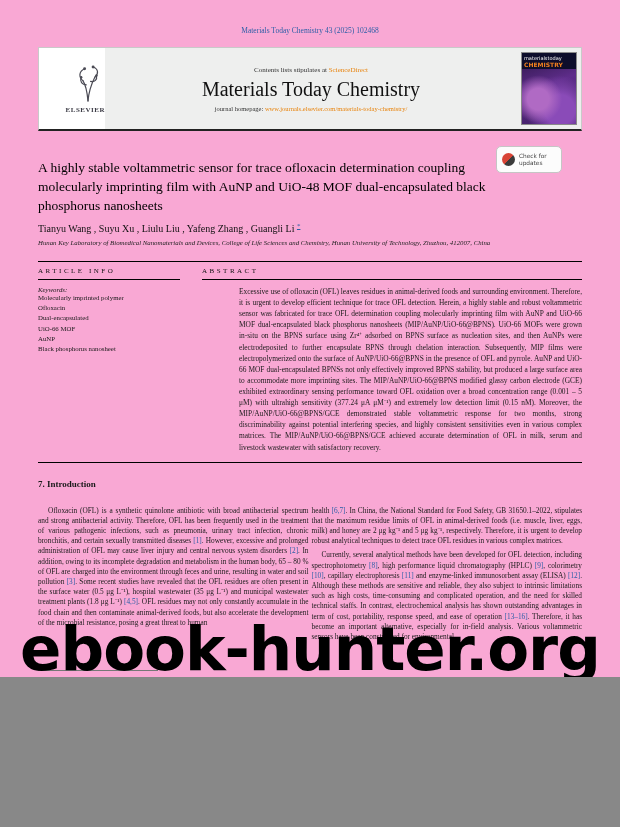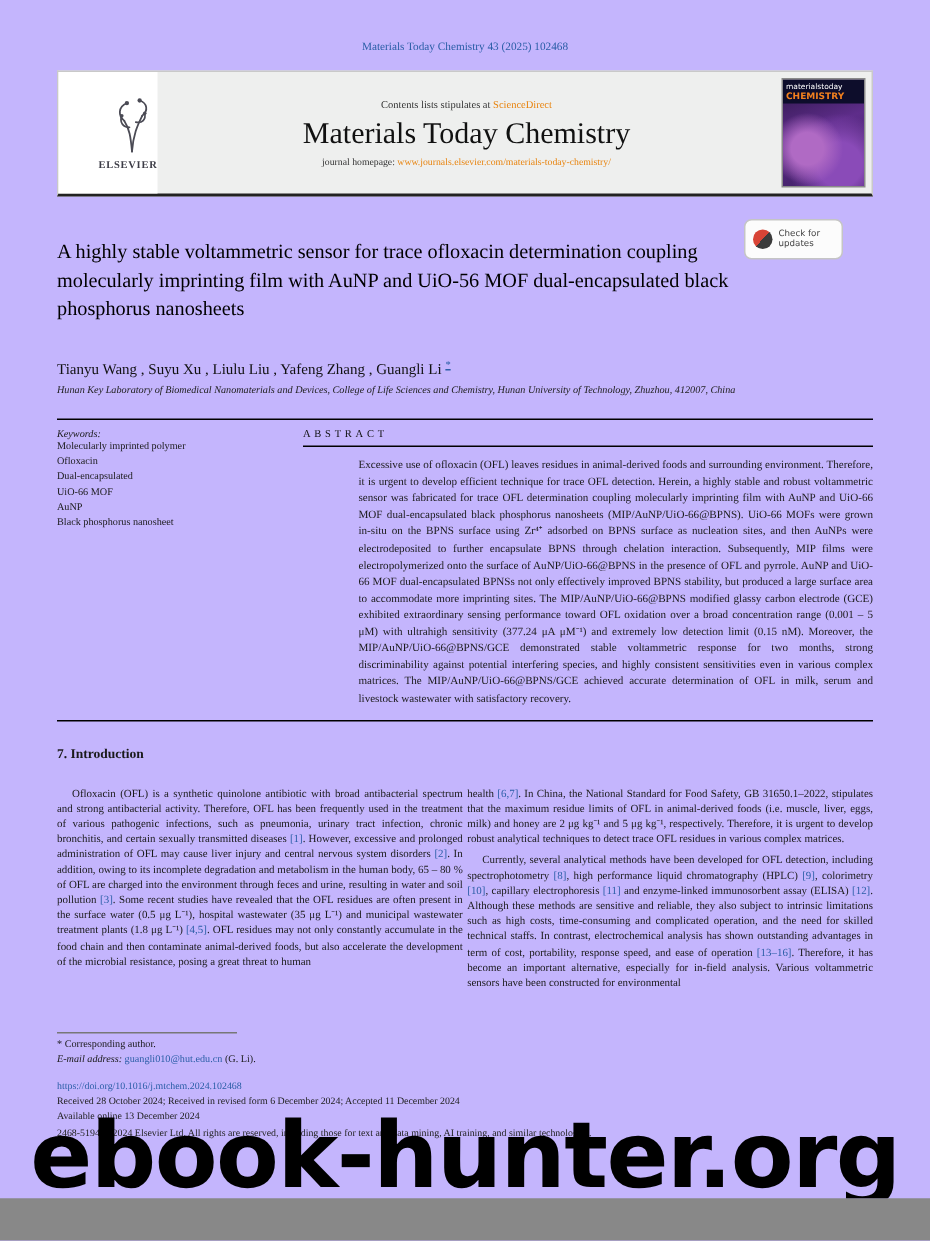--- a/index.html
+++ b/index.html
@@ -1,19 +1,19 @@
 <!DOCTYPE html>
 <html><head>
 <meta charset="utf-8">
 <style>
   * { margin:0; padding:0; box-sizing:border-box; }
   html,body { background:#888; }
   .page {
-    position:relative; width:620px; height:799px; margin:0 auto;
-    background:#c4b5fd; overflow:hidden;
+    position:relative; width:620px; height:677px; margin:0 auto;
+    background:#f9a8d4; overflow:hidden;
     font-family:"Liberation Serif", serif; color:#1a1a1a;
     padding:26px 38px 0 38px;
   }
   
   .top-ref { text-align:center; font-size:7.5px; color:#2b5ea7; }
 
   
   .header-box {
     margin-top:12px; height:84px; display:flex; align-items:stretch;
     background:#eeefee; border:1px solid #c9c9c9; border-bottom:2px solid #222;
@@ -40,21 +40,21 @@
     position:absolute; top:146px; right:58px; width:66px; height:27px;
     border:1px solid #c5c5c5; border-radius:5px; background:#fcfcfc;
     display:flex; align-items:center; gap:4px; padding:2px 5px;
   }
   .cm-icon { width:13px; height:13px; border-radius:50%; flex:none;
     background:linear-gradient(135deg, #d84436 50%, #3b3b3b 50%); }
   .cm-text { font-family:"DejaVu Sans", sans-serif; font-size:5.8px; line-height:1.15; color:#444; }
 
   
   .title { margin-top:28px; max-width:480px; font-size:13.5px; font-weight:normal; line-height:1.4; color:#000; }
-  .authors { margin-top:23px; font-size:10px; color:#111; }
+  .authors { margin-top:6px; font-size:10px; color:#111; }
   .auth-star { color:#2b5ea7; vertical-align:super; font-size:7px; }
   .affiliation { margin-top:5px; font-size:6.8px; font-style:italic; color:#222; }
 
   
   .info-section { margin-top:15px; display:flex; gap:22px; border-top:1px solid #000; border-bottom:1px solid #000; }
   .info-col { width:142px; flex:none; }
   .abs-col { flex:1; }
   .sec-heading { font-size:7px; letter-spacing:2.5px; padding:5px 0 4px 0; border-bottom:1px solid #000; color:#111; }
   .kw-label { margin-top:6px; font-size:6.8px; font-style:italic; }
   .kw { font-size:6.8px; line-height:1.5; }
@@ -129,31 +129,32 @@
         <span class="cover-chem">CHEMISTRY</span>
       </div>
     </div>
   </div>
 
   <div class="check-badge">
     <div class="cm-icon"></div>
     <div class="cm-text">Check for updates</div>
   </div>
 
-  <h1 class="title">A highly stable voltammetric sensor for trace ofloxacin determination coupling molecularly imprinting film with AuNP and UiO-56 MOF dual-encapsulated black phosphorus nanosheets</h1>
+  <h1 class="title">A highly stable voltammetric sensor for trace ofloxacin determination coupling molecularly imprinting film with AuNP and UiO-48 MOF dual-encapsulated black phosphorus nanosheets</h1>
 
   <div class="authors">
     <span>Tianyu Wang , Suyu Xu , Liulu Liu , Yafeng Zhang , Guangli Li</span>
     <a href="#" class="auth-star">*</a>
   </div>
 
   <div class="affiliation">Hunan Key Laboratory of Biomedical Nanomaterials and Devices, College of Life Sciences and Chemistry, Hunan University of Technology, Zhuzhou, 412007, China</div>
 
   <div class="info-section">
     <div class="info-col">
+      <div class="sec-heading">ARTICLE INFO</div>
       <div class="kw-label">Keywords:</div>
       <div class="kw">Molecularly imprinted polymer</div>
       <div class="kw">Ofloxacin</div>
       <div class="kw">Dual-encapsulated</div>
       <div class="kw">UiO-66 MOF</div>
       <div class="kw">AuNP</div>
       <div class="kw">Black phosphorus nanosheet</div>
     </div>
     <div class="abs-col">
       <div class="sec-heading">ABSTRACT</div>

